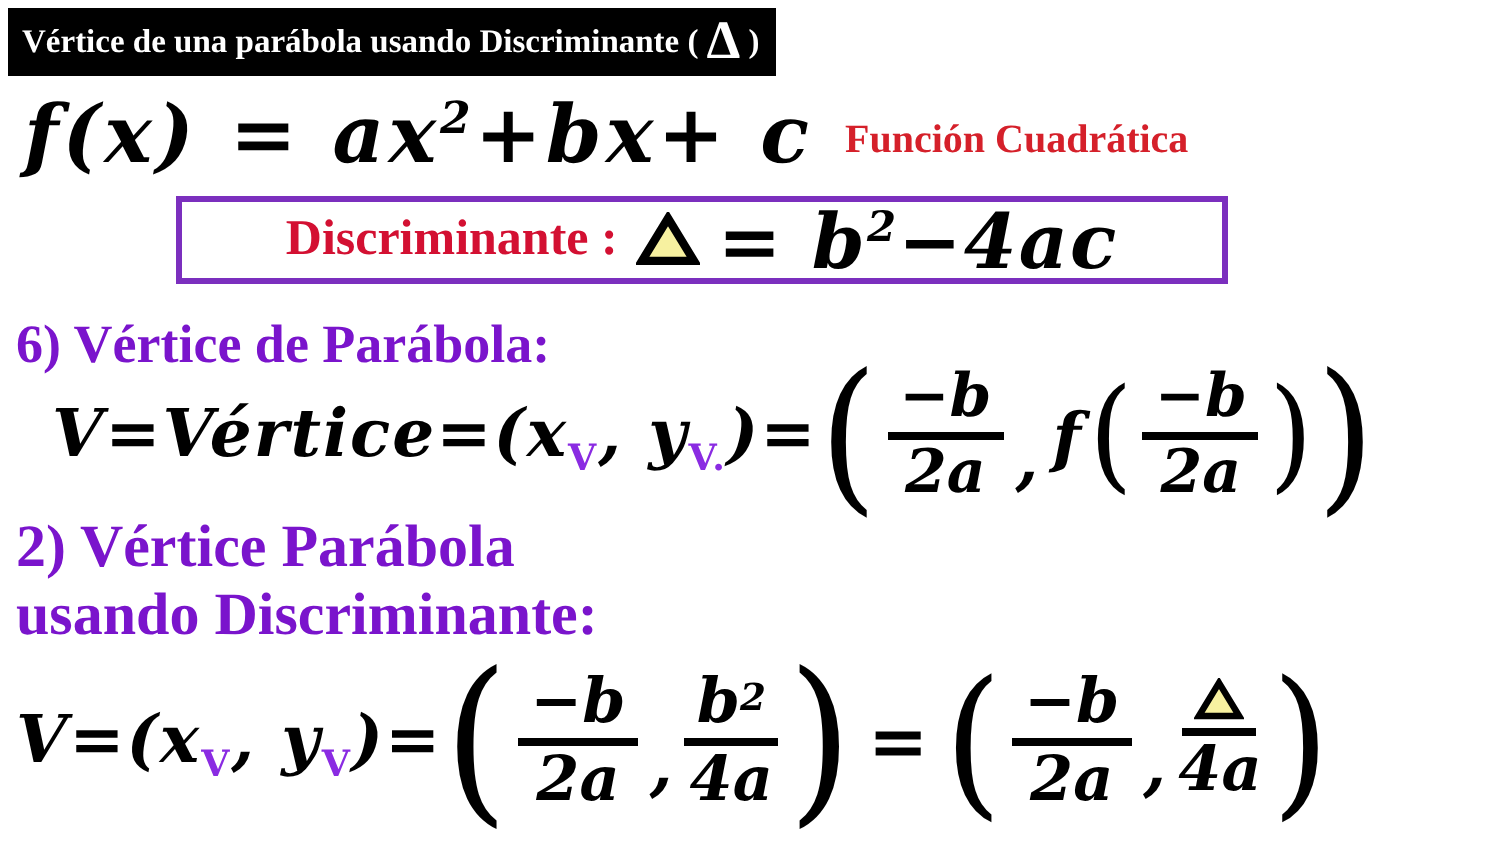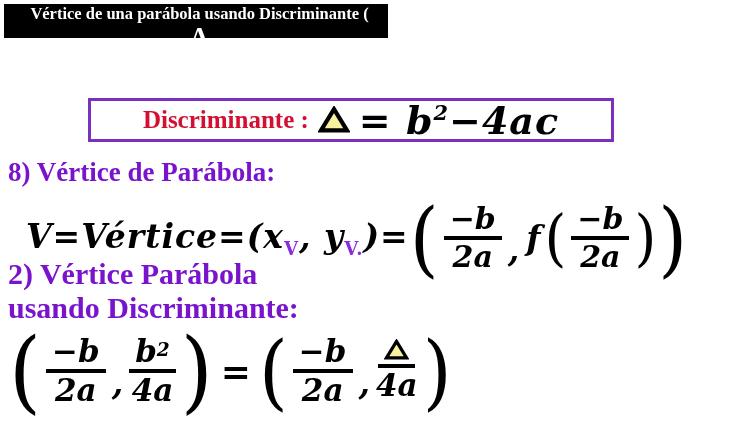--- a/index.html
+++ b/index.html
@@ -5,21 +5,21 @@
   html,body { margin:0; padding:0; background:#fff; }
   .canvas {
     position:relative; width:744px; height:426px; background:#ffffff;
     overflow:hidden; font-family:"Liberation Serif", serif;
   }
 
   
   .header {
     position:absolute; left:4px; top:4px; width:384px; height:34px;
     background:#000; color:#fff; display:flex; align-items:center;
-    padding-left:7px; box-sizing:border-box; white-space:nowrap;flex-direction:column;
+    padding-left:7px; box-sizing:border-box; white-space:nowrap;
   }
   .header .ht { font-size:16.5px; font-weight:bold; }
   .header .hdelta { font-size:27px; font-weight:bold; line-height:1; margin:0 4px 2px 4px; }
 
   
   .math { font-family:"DejaVu Serif", serif; font-style:italic; font-weight:bold; color:#000; }
   .sup { font-size:0.55em; vertical-align:super; }
   .subv { color:#8A2BE2; font-style:normal; font-weight:bold; font-size:0.55em; vertical-align:-7px; }
 
   
@@ -51,21 +51,21 @@
     font-weight:bold; font-size:30px; line-height:1.12; white-space:nowrap;
   }
   .h2 .h2b { }
 
   
   .f-row {
     position:absolute; display:flex; align-items:center;
     font-family:"DejaVu Serif", serif; font-style:italic; font-weight:bold; color:#000;
     white-space:nowrap;
   }
-  .f1 { left:26px; top:172px; height:92px;margin-top:20px; }
+  .f1 { left:26px; top:172px; height:92px; }
   .f2 { left:8px;  top:320px; height:102px; }
   .run  { font-size:33px; letter-spacing:1px; }
   .fsym { font-size:33px; margin:0 3px 0 5px; }
   .mcomma { font-size:33px; position:relative; top:11px; margin:0 2px; }
   .meq { font-size:36px; margin:0 7px; font-style:normal; }
 
   .frac { display:flex; flex-direction:column; align-items:center; font-size:30px; margin:0 4px; line-height:1.08; }
   .frac .num { border-bottom:4px solid #000; padding:0 6px 1px 6px; display:flex; align-items:flex-end; }
   .frac .den { padding-top:1px; }
   .frac .nsup { font-size:0.6em; position:relative; top:-0.45em; }
@@ -83,30 +83,34 @@
 <body>
 
 <div class="canvas">
 
   <div class="header">
     <span class="ht">Vértice de una parábola usando Discriminante (</span>
     <span class="hdelta">Δ</span>
     <span class="ht">)</span>
   </div>
 
+  <div class="quad-row">
+    <span class="math q-main"><span>f(x) = ax</span><sup class="sup">2</sup><span>+bx+ c</span></span>
+    <span class="q-label">Función Cuadrática</span>
+  </div>
 
   <div class="disc-box">
     <span class="disc-label">Discriminante :</span>
     <svg class="delta-svg" viewBox="0 0 30 26">
         <polygon points="15,3 27.5,23.5 2.5,23.5"></polygon>
       </svg>
     <span class="math disc-f"><span>=</span><span> b</span><sup class="sup">2</sup><span>−4ac</span></span>
   </div>
 
-  <div class="h1">8) Vértice de Parábola:</div>
+  <div class="h1">6) Vértice de Parábola:</div>
 
   <div class="f-row f1">
     <span class="run"><span>V=Vértice=(</span><span>x</span><span class="subv">V</span><span>, </span><span>y</span><span class="subv">V.</span><span>)=</span></span>
     <span class="bp bp1">(</span>
     <span class="frac">
       <span class="num">−b</span>
       <span class="den">2a</span>
     </span>
     <span class="mcomma">,</span>
     <span class="fsym">f</span>
@@ -118,20 +122,21 @@
     <span class="bp bpi">)</span>
     <span class="bp bp1">)</span>
   </div>
 
   <div class="h2">
     <div>2) Vértice Parábola</div>
     <div class="h2b">usando Discriminante:</div>
   </div>
 
   <div class="f-row f2">
+    <span class="run"><span>V=(</span><span>x</span><span class="subv">V</span><span>, </span><span>y</span><span class="subv">V</span><span>)=</span></span>
     <span class="bp bp2">(</span>
     <span class="frac frac2">
       <span class="num">−b</span>
       <span class="den">2a</span>
     </span>
     <span class="mcomma">,</span>
     <span class="frac frac2">
       <span class="num">
           <span>b</span>
           <span class="nsup">2</span>

